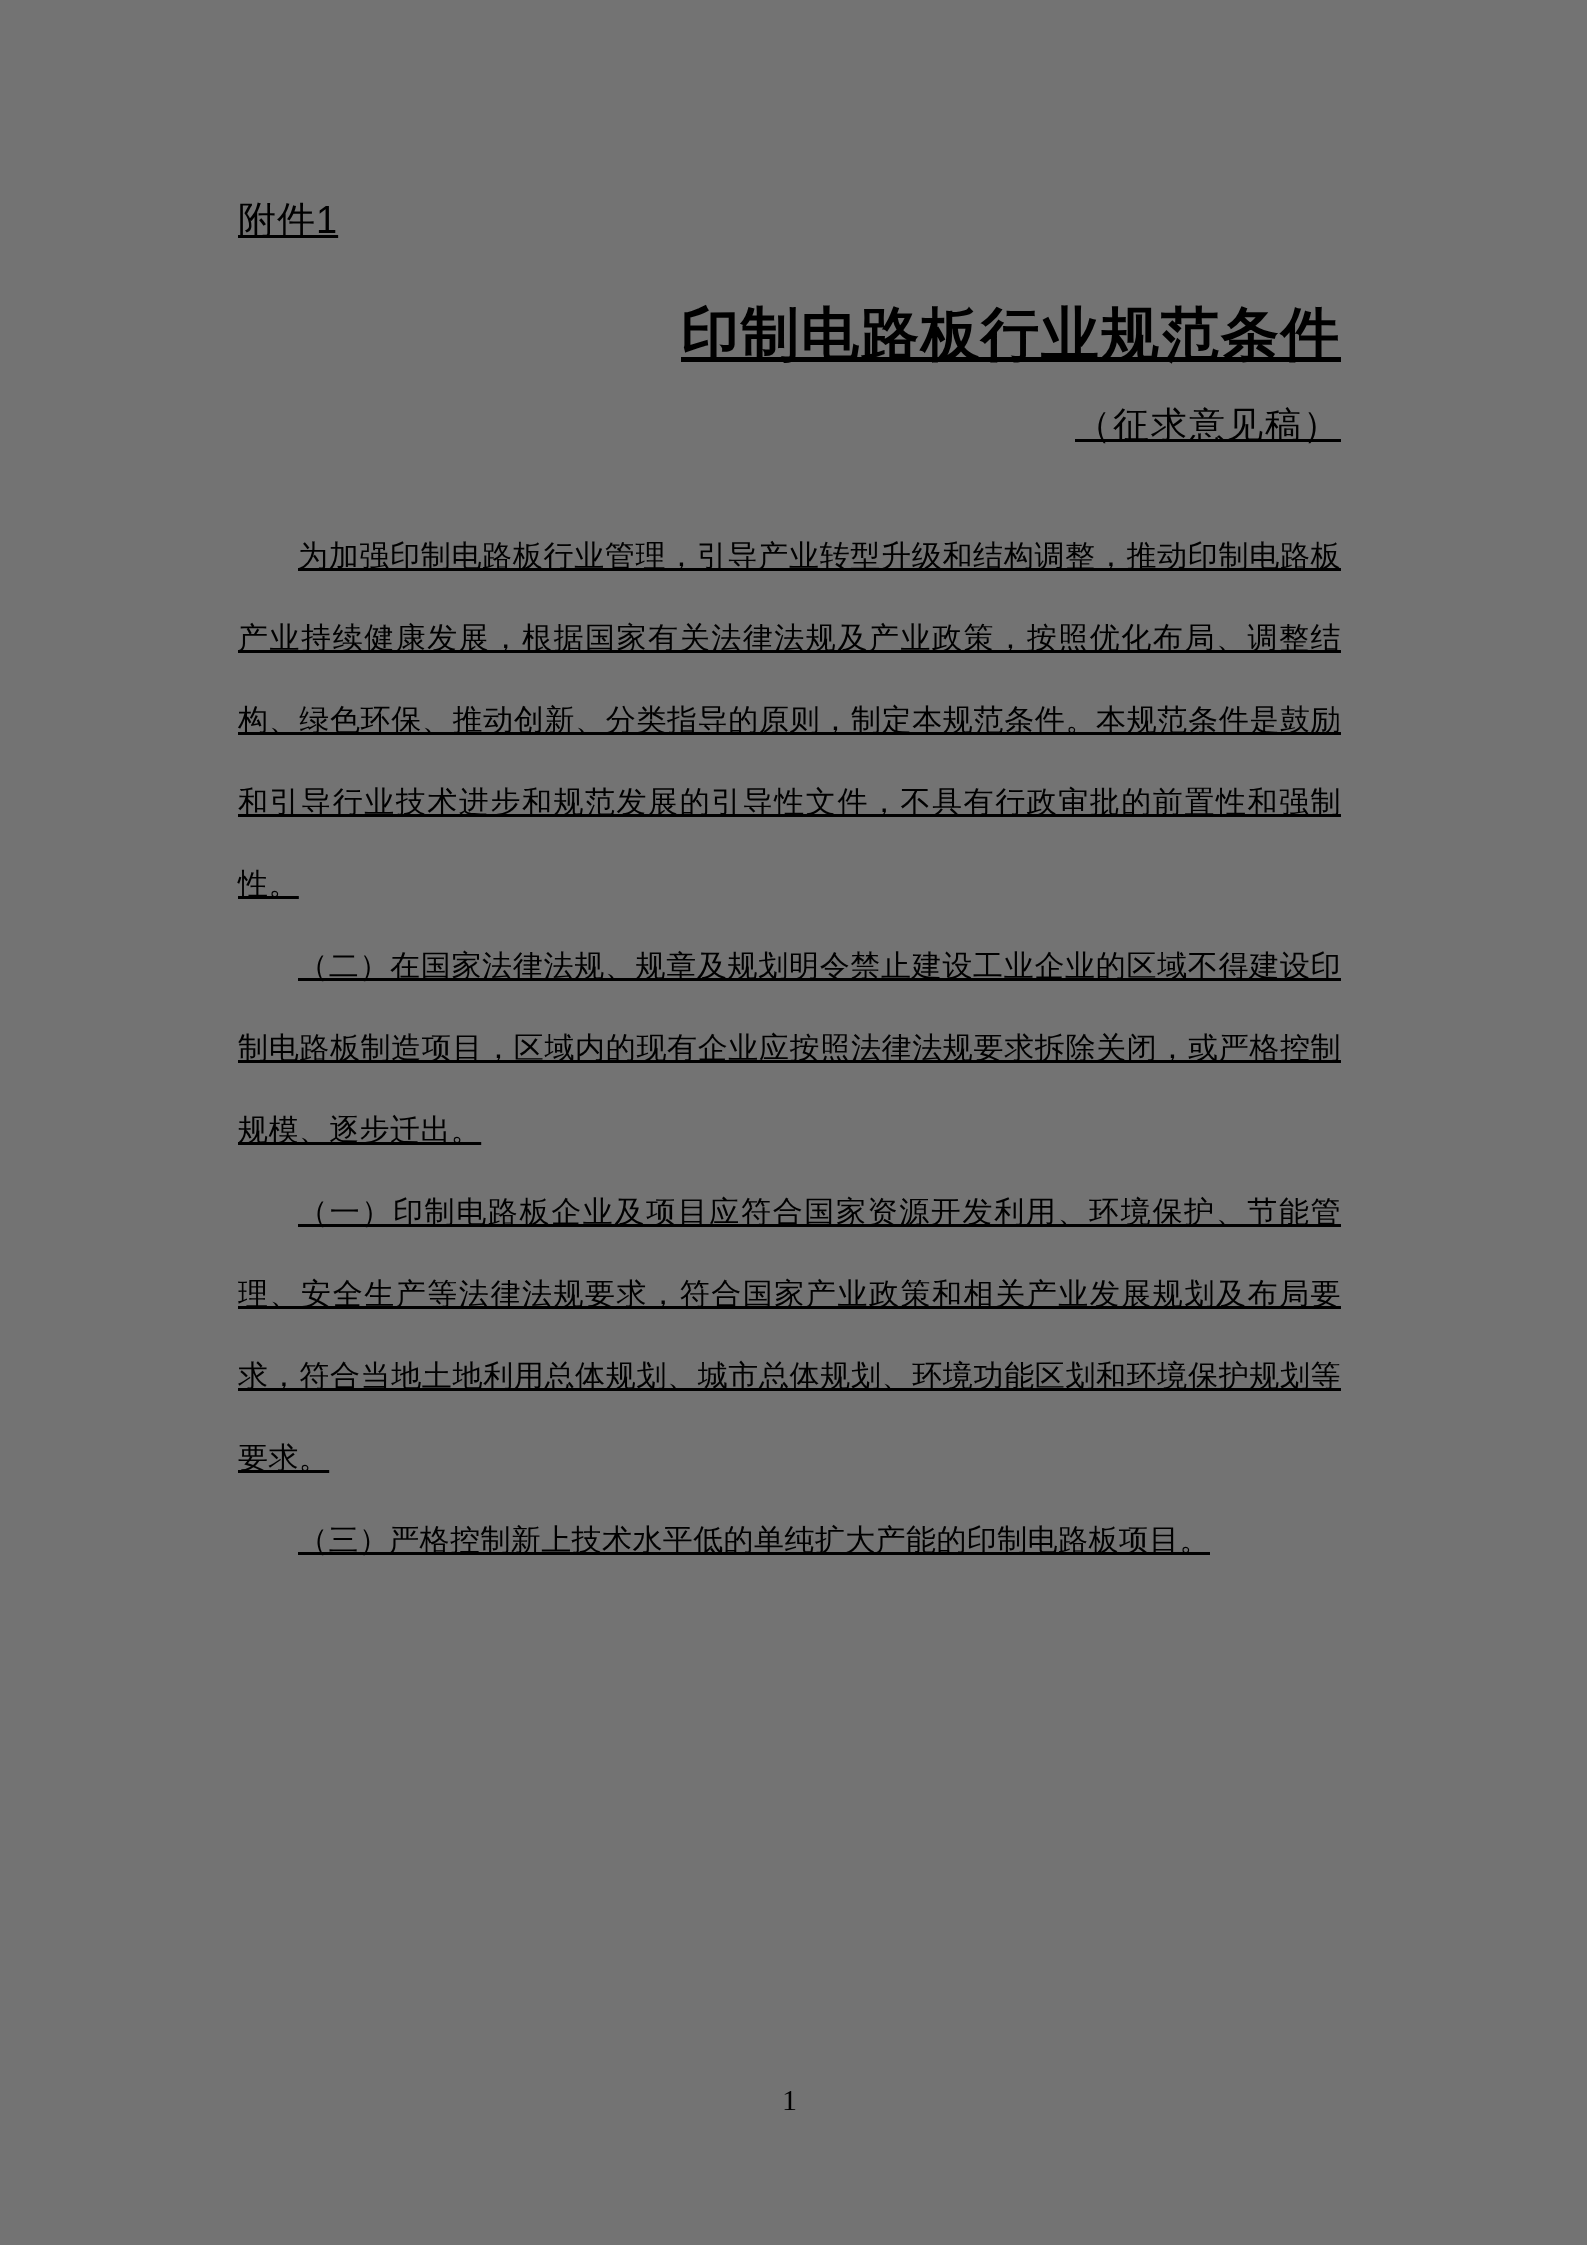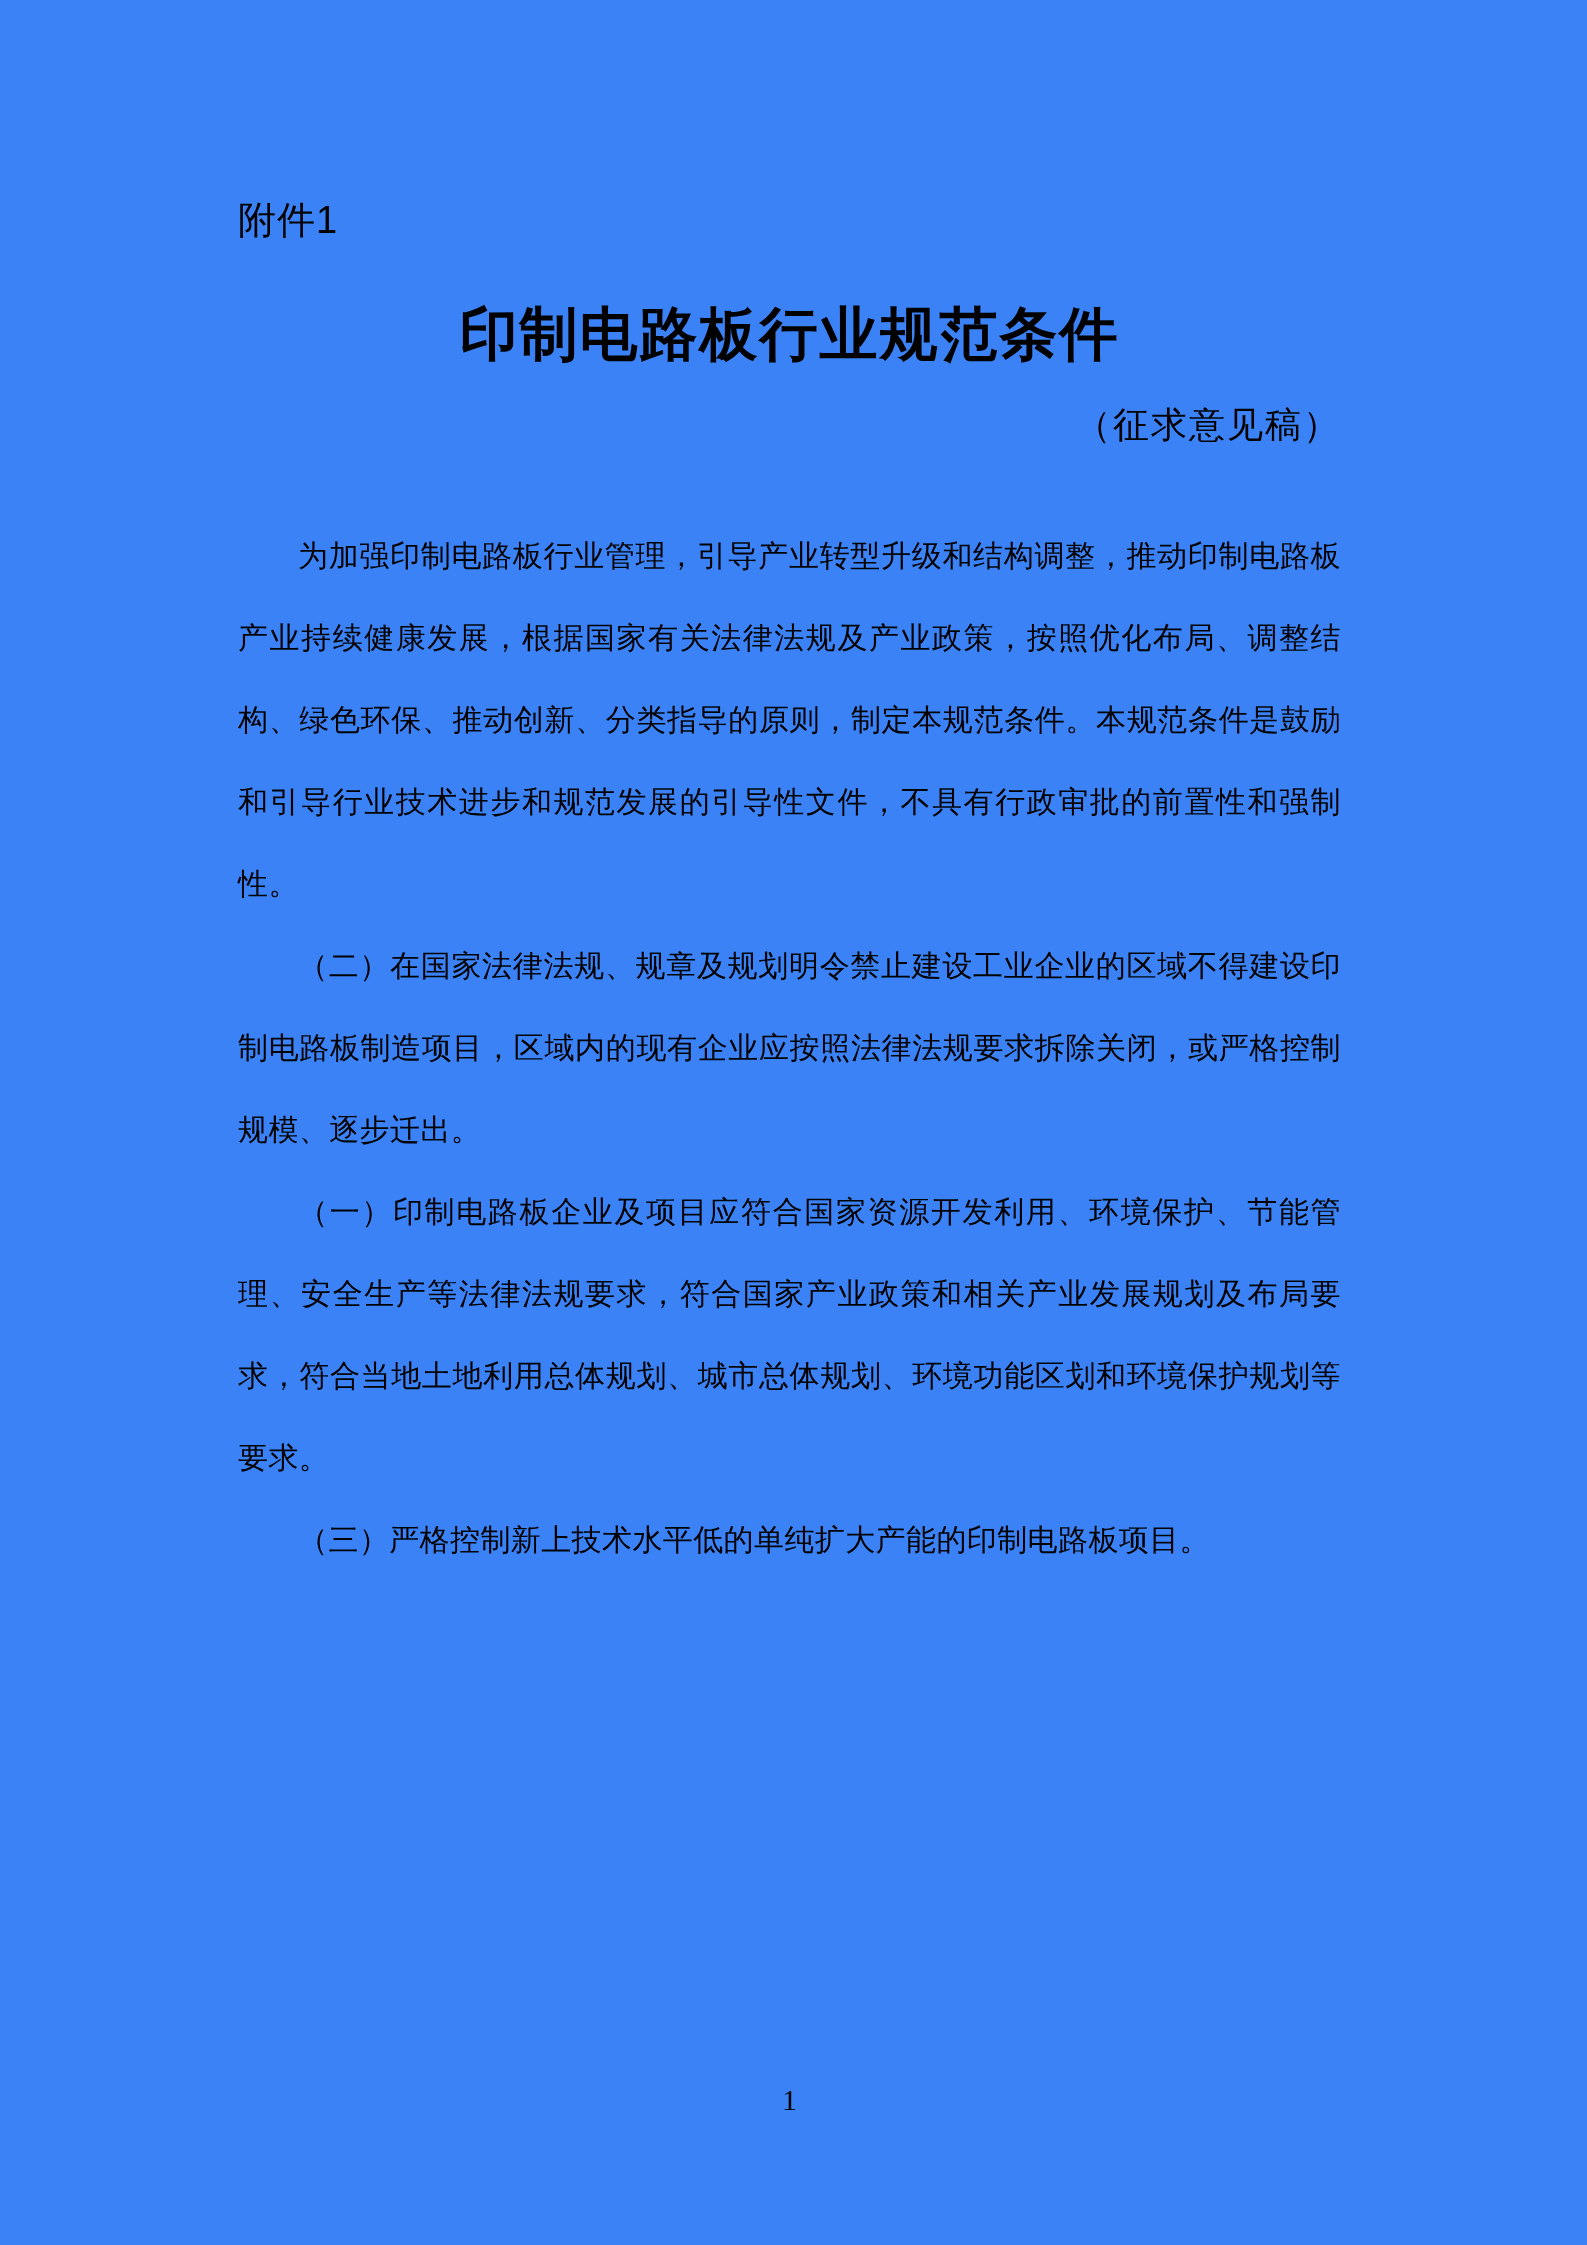--- a/index.html
+++ b/index.html
@@ -4,38 +4,39 @@
 <style>
   html, body {
     margin: 0;
     padding: 0;
     background: #ffffff;
   }
   .sheet {
     position: relative;
     width: 1587px;
     height: 2245px;
-    background: #3b82f6;
+    background: #737373;
     color: #000000;
     overflow: hidden;
     font-family: "Liberation Serif", serif;
+    text-decoration: underline;
   }
   .content {
     padding: 197px 246px 0 238px; 
   }
   .attachment-label {
     font-family: "Liberation Sans", sans-serif;
     font-size: 38px;
     line-height: 46px;
     letter-spacing: 1px;
     text-align: left;
   }
   .doc-title {
     margin: 56px 0 0 0;
-    text-align: center;
+    text-align: right;
     font-family: "Liberation Serif", serif;
     font-weight: bold;
     font-size: 58px;
     line-height: 72px;
     letter-spacing: 2px;
     white-space: nowrap;
   }
   .doc-subtitle {
     margin-top: 28px;
     text-align: right;

